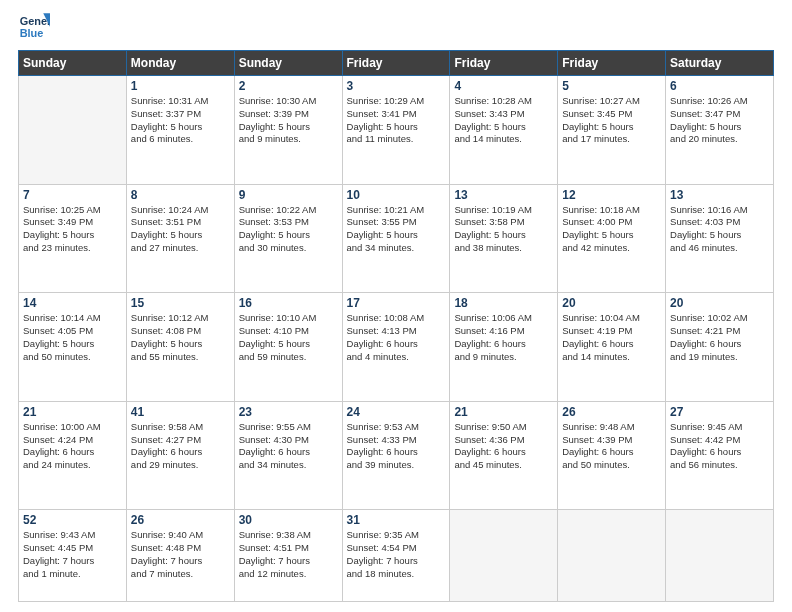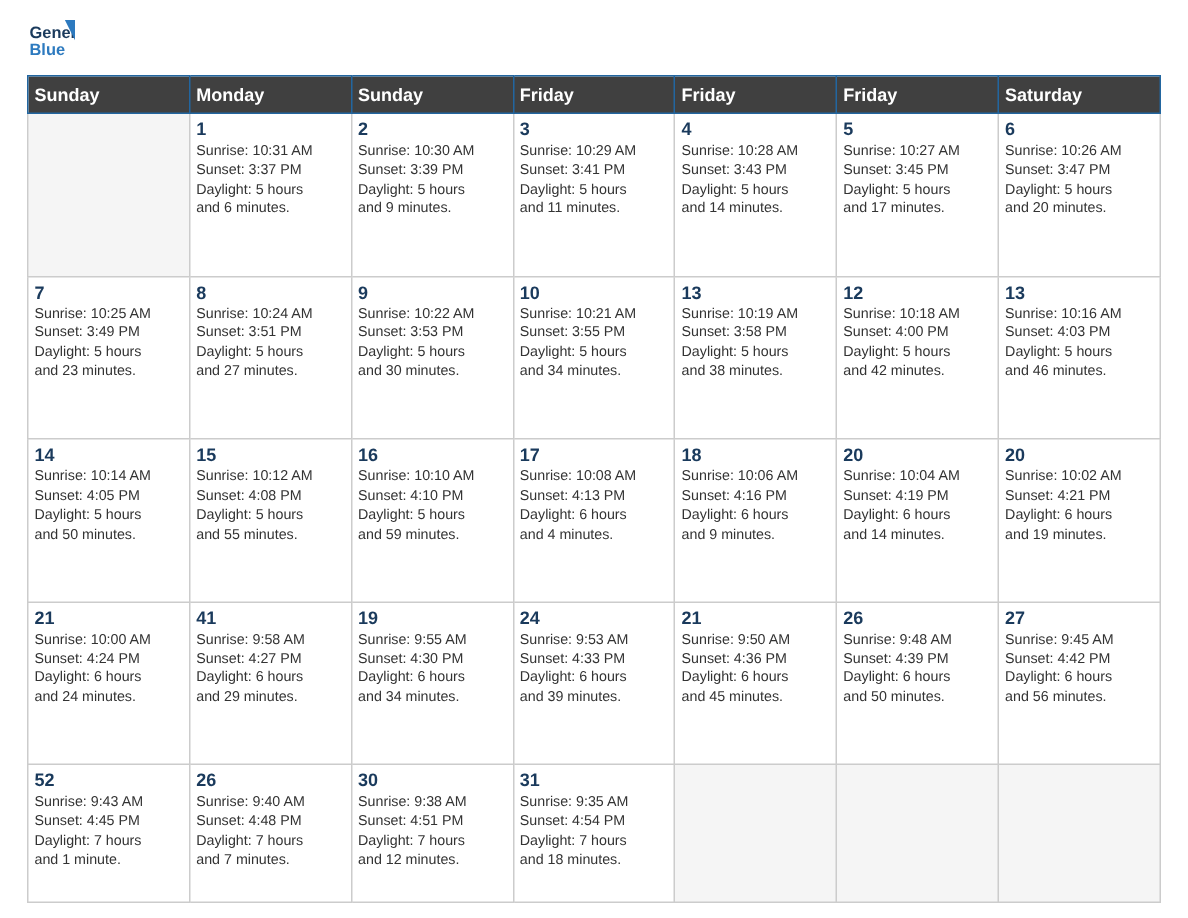--- a/index.html
+++ b/index.html
@@ -209,21 +209,21 @@
         <tr>
           <td>
             <span class="day-num">21</span>
             <div class="day-info">Sunrise: 10:00 AM<br>Sunset: 4:24 PM<br>Daylight: 6 hours<br>and 24 minutes.</div>
           </td>
           <td>
             <span class="day-num">41</span>
             <div class="day-info">Sunrise: 9:58 AM<br>Sunset: 4:27 PM<br>Daylight: 6 hours<br>and 29 minutes.</div>
           </td>
           <td>
-            <span class="day-num">19</span>
+            <span class="day-num">23</span>
             <div class="day-info">Sunrise: 9:55 AM<br>Sunset: 4:30 PM<br>Daylight: 6 hours<br>and 34 minutes.</div>
           </td>
           <td>
             <span class="day-num">24</span>
             <div class="day-info">Sunrise: 9:53 AM<br>Sunset: 4:33 PM<br>Daylight: 6 hours<br>and 39 minutes.</div>
           </td>
           <td>
             <span class="day-num">21</span>
             <div class="day-info">Sunrise: 9:50 AM<br>Sunset: 4:36 PM<br>Daylight: 6 hours<br>and 45 minutes.</div>
           </td>

